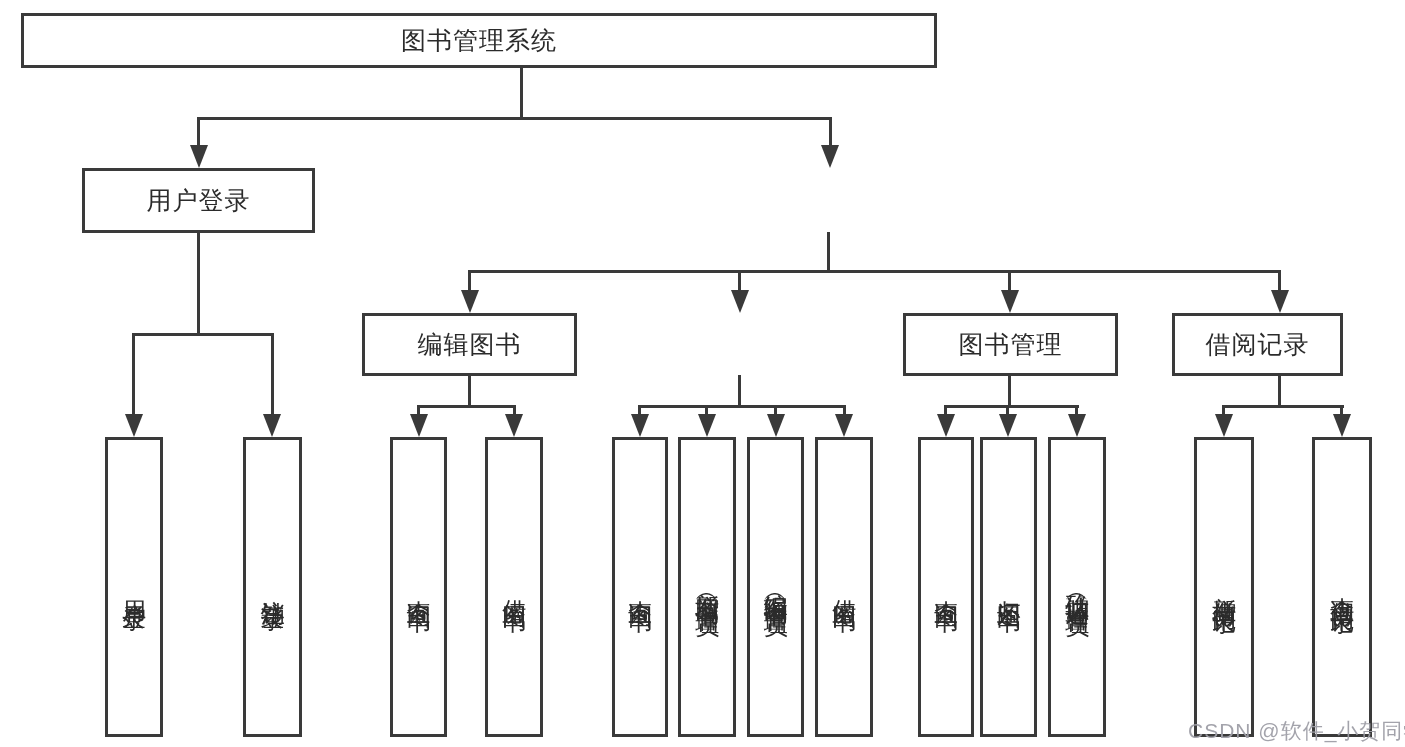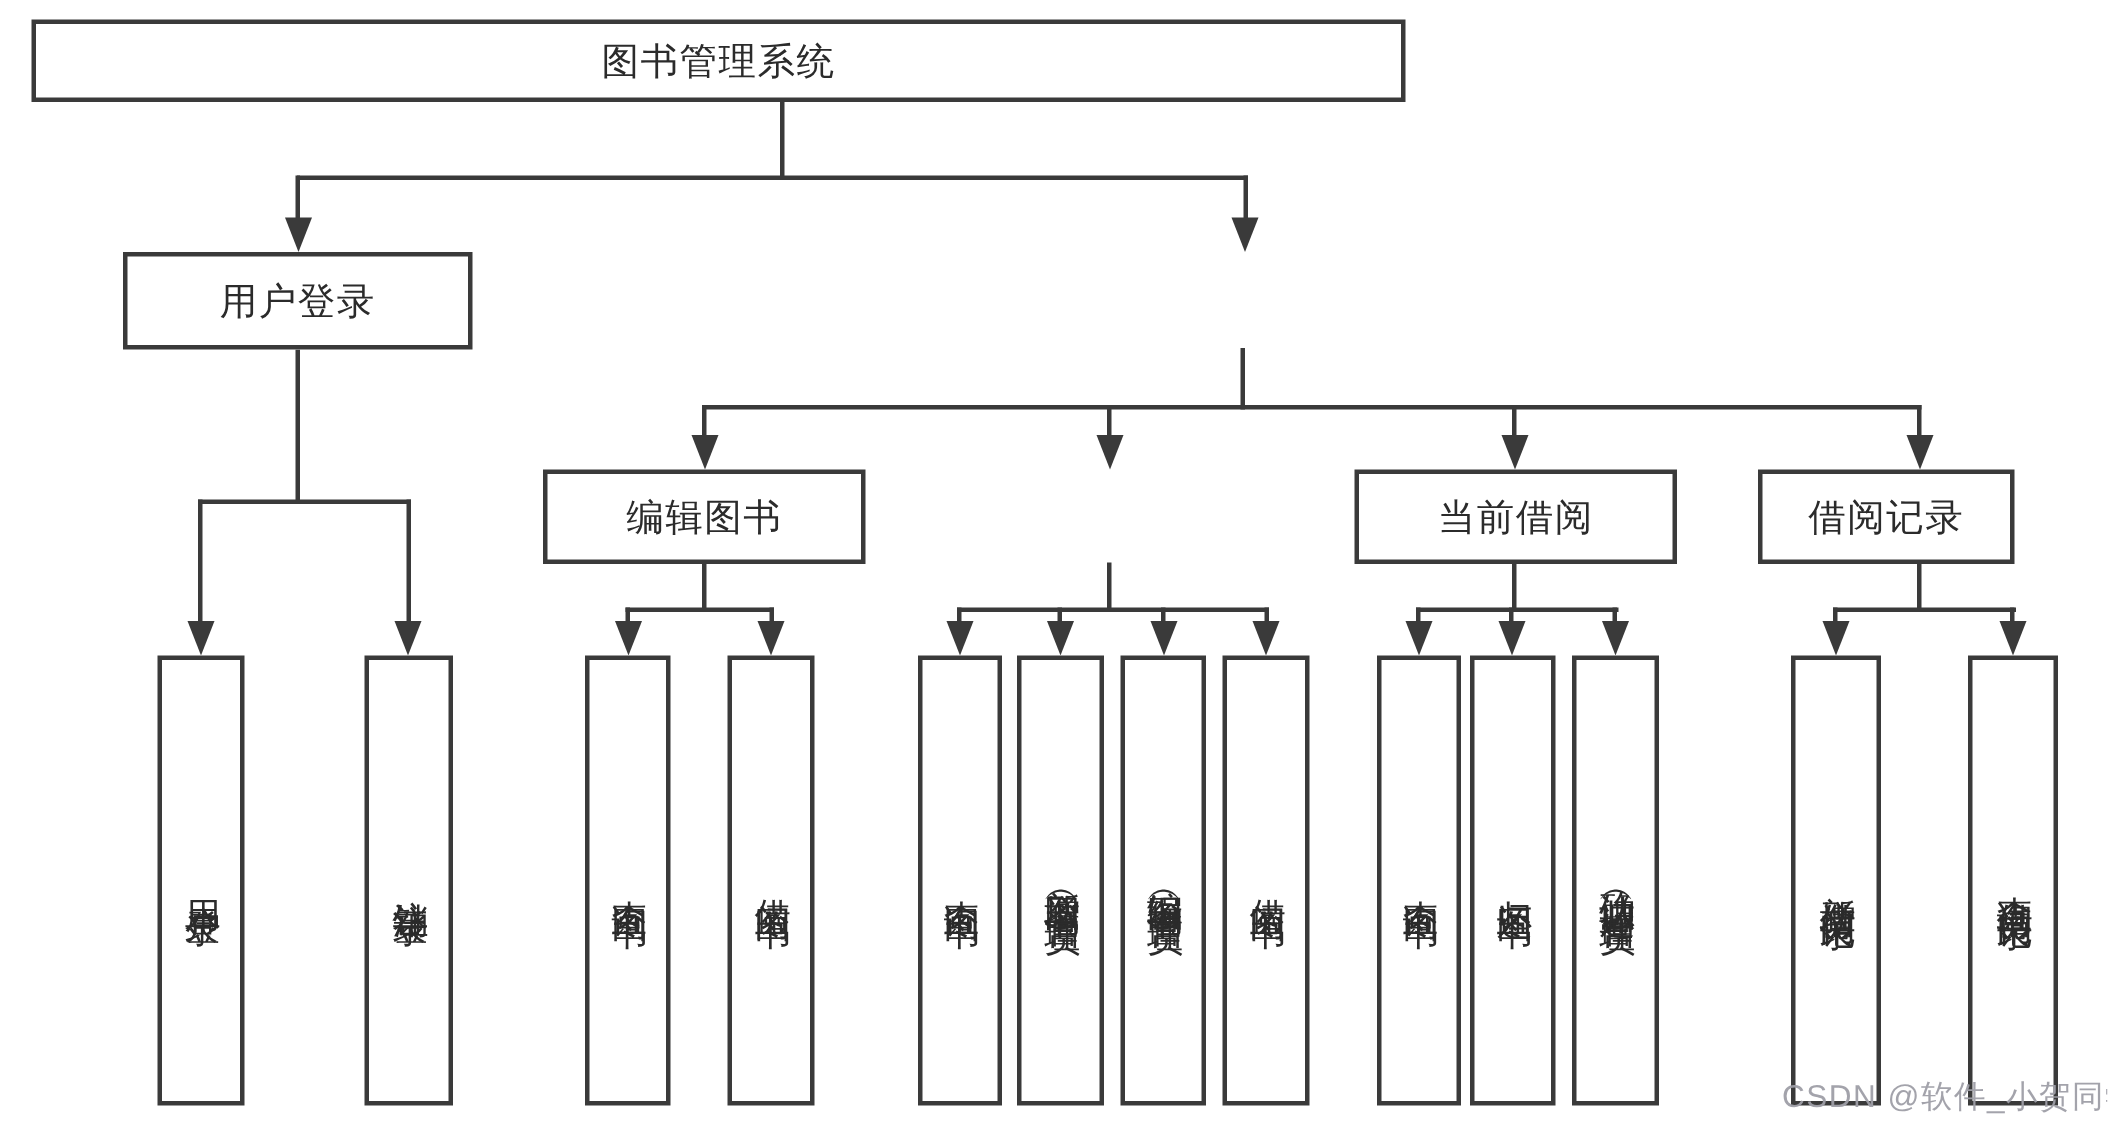--- a/index.html
+++ b/index.html
@@ -113,21 +113,21 @@
   </div>
 
   <div class="node" style="left:82px;top:168px;width:233px;height:65px;">
     <span class="h-label">用户登录</span>
   </div>
 
   <div class="node" style="left:362px;top:313px;width:215px;height:63px;">
     <span class="h-label">编辑图书</span>
   </div>
   <div class="node" style="left:903px;top:313px;width:215px;height:63px;">
-    <span class="h-label">当前借阅</span>
+    <span class="h-label">图书管理</span>
   </div>
   <div class="node" style="left:1172px;top:313px;width:171px;height:63px;">
     <span class="h-label">借阅记录</span>
   </div>
 
   <div class="node leaf" style="left:105px;top:437px;width:58px;height:300px;">
     <span class="v-label">用户登录</span>
   </div>
   <div class="node leaf" style="left:243px;top:437px;width:59px;height:300px;">
     <span class="v-label">注销登录</span>

